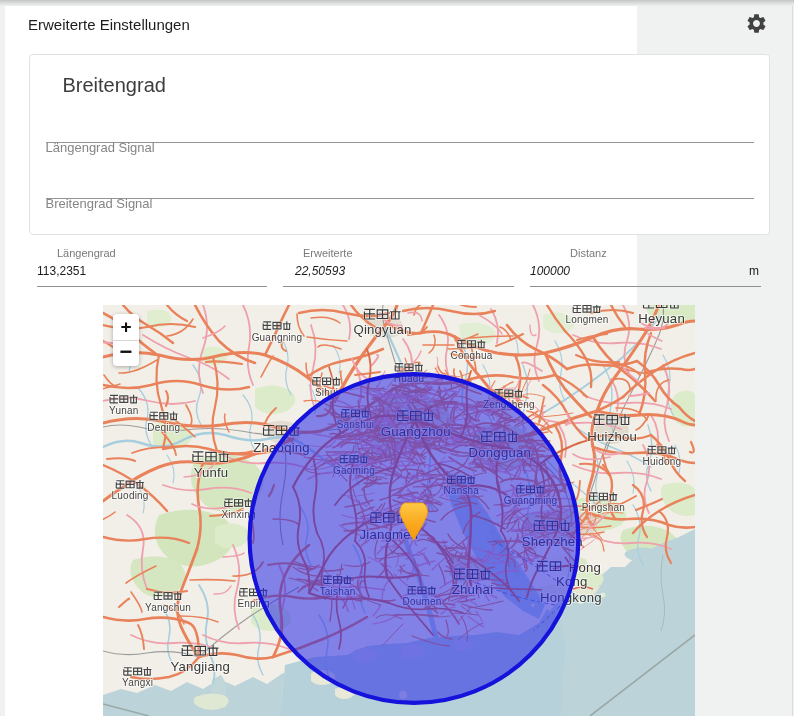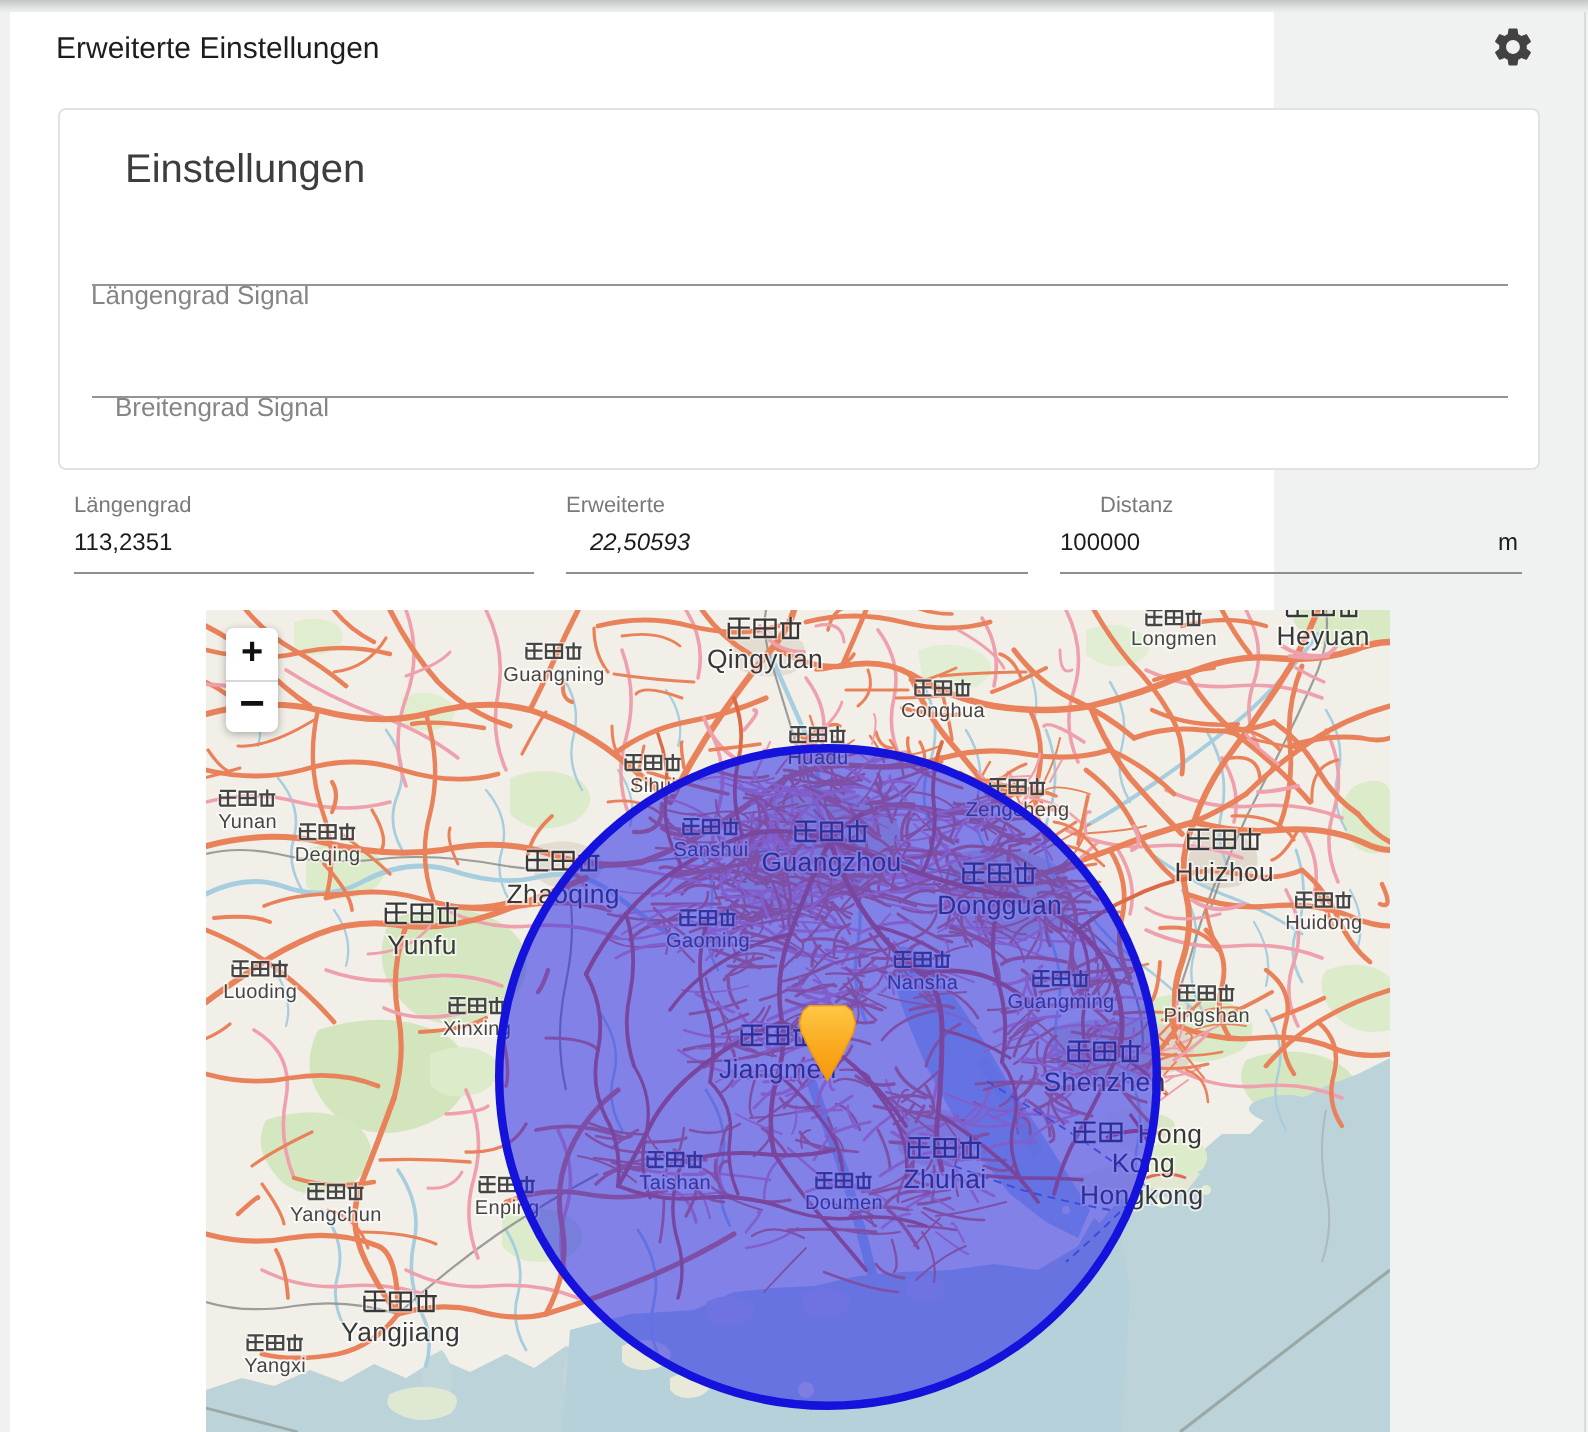--- a/index.html
+++ b/index.html
@@ -9,55 +9,55 @@
        background:linear-gradient(180deg,#c3c5c5 0%,#dadcdc 40%,#ecedee 80%,#f0f1f1 100%);}
   .panel{position:absolute;left:5px;top:6px;width:632px;height:710px;background:#ffffff;}
   .rightline{position:absolute;left:792px;top:6px;width:1px;height:710px;background:#dadcdc;z-index:5;}
   .hdr{position:absolute;left:23px;top:10px;font-size:15px;color:#1d1d1d;}
   .gear{position:absolute;left:740px;top:6px;width:23px;height:23px;}
   .card{position:absolute;left:23.5px;top:48px;width:739px;height:179px;
         border:1px solid #e2e2e2;border-radius:4px;background:#fff;}
   .cardtitle{position:absolute;left:33px;top:19px;font-size:20px;color:#3d3d3d;}
   .flabel{position:absolute;font-size:13px;color:#858585;margin-top:19px;}
   .uline{position:absolute;height:1px;background:#949494;}
-  .slabel{position:absolute;font-size:11px;color:#797979;}
+  .slabel{position:absolute;font-size:11px;color:#797979;margin-left:20px;}
   .sval{position:absolute;font-size:12px;color:#1c1c1c;}
   .mwrap{position:absolute;left:98px;top:299px;width:592px;height:411px;overflow:hidden;}
   .zctl{position:absolute;left:10px;top:9px;width:26px;height:52px;background:#fff;
         border-radius:4px;box-shadow:0 1px 4px rgba(0,0,0,.3);z-index:50;}
   .zctl .zd{position:absolute;left:0;top:26px;width:26px;height:1px;background:#d8d8d8;}
   .zp{position:absolute;left:0;top:0;width:26px;height:26px;text-align:center;
       font-size:19px;font-weight:700;color:#111;line-height:26px;}
   .zm{position:absolute;left:0;top:26px;width:26px;height:26px;text-align:center;
       font-size:22px;font-weight:700;color:#111;line-height:24px;}
 </style>
 </head>
 <body>
 <div class="topshadow"></div>
 <div class="rightline"></div>
 <div class="panel">
   <div class="hdr">Erweiterte Einstellungen</div>
   <svg class="gear" viewBox="0 0 24 24">
       <path fill="#424242" d="M19.14,12.94c0.04-0.3,0.06-0.61,0.06-0.94c0-0.32-0.02-0.64-0.07-0.94l2.03-1.58c0.18-0.14,0.23-0.41,0.12-0.61 l-1.92-3.32c-0.12-0.22-0.37-0.29-0.59-0.22l-2.39,0.96c-0.5-0.38-1.03-0.7-1.62-0.94L14.4,2.81c-0.04-0.24-0.24-0.41-0.48-0.41 h-3.84c-0.24,0-0.43,0.17-0.47,0.41L9.25,5.35C8.66,5.59,8.12,5.92,7.63,6.29L5.24,5.33c-0.22-0.08-0.47,0-0.59,0.22L2.74,8.87 C2.62,9.08,2.66,9.34,2.86,9.48l2.03,1.58C4.84,11.36,4.8,11.69,4.8,12s0.02,0.64,0.07,0.94l-2.03,1.58 c-0.18,0.14-0.23,0.41-0.12,0.61l1.92,3.32c0.12,0.22,0.37,0.29,0.59,0.22l2.39-0.96c0.5,0.38,1.03,0.7,1.62,0.94l0.36,2.54 c0.05,0.24,0.24,0.41,0.48,0.41h3.84c0.24,0,0.44-0.17,0.47-0.41l0.36-2.54c0.59-0.24,1.13-0.56,1.62-0.94l2.39,0.96 c0.22,0.08,0.47,0,0.59-0.22l1.92-3.32c0.12-0.22,0.07-0.47-0.12-0.61L19.14,12.94z M12,15.6c-1.98,0-3.6-1.62-3.6-3.6 s1.62-3.6,3.6-3.6s3.6,1.62,3.6,3.6S13.98,15.6,12,15.6z"></path>
     </svg>
   <div class="card">
-    <div class="cardtitle">Einstellungen</div>
+    <div class="cardtitle">Breitengrad</div>
     <div class="flabel" style="left:16px;top:66px;">Längengrad Signal</div>
     <div class="uline" style="left:16px;top:87px;width:708px;"></div>
-    <div class="flabel" style="left:28px;top:122px;">Breitengrad Signal</div>
+    <div class="flabel" style="left:16px;top:122px;">Breitengrad Signal</div>
     <div class="uline" style="left:16px;top:143px;width:708px;"></div>
   </div>
   <div class="slabel" style="left:32px;top:241px;">Längengrad</div>
   <div class="sval" style="left:32px;top:258px;">113,2351</div>
   <div class="uline" style="left:32px;top:280px;width:230px;background:#8f8f8f;"></div>
   <div class="slabel" style="left:278px;top:241px;">Erweiterte</div>
   <div class="sval" style="left:290px;top:258px;font-style:italic;">22,50593</div>
   <div class="uline" style="left:278px;top:280px;width:231px;background:#8f8f8f;"></div>
   <div class="slabel" style="left:525px;top:241px;padding-left:20px;">Distanz</div>
-  <div class="sval" style="left:525px;top:258px;">100000</div>
+  <div class="sval" style="left:525px;top:258px;font-style:italic;">100000</div>
   <div class="sval" style="left:744px;top:258px;">m</div>
   <div class="uline" style="left:525px;top:280px;width:231px;background:#8f8f8f;"></div>
   <div class="mwrap">
     <svg width="592" height="411" viewBox="0 0 592 411" style="position:absolute;left:0;top:0;">
         <rect x="0" y="0" width="592" height="411" fill="#f2efe8"></rect>
         <path d="M44 6 Q58 2 66 8 Q72 16 62 21 Q50 25 44 18Z" fill="#e0edcf"></path>
         <path d="M98 44 Q112 38 122 46 Q128 54 118 59 Q104 63 98 55Z" fill="#e0edcf"></path>
         <path d="M152 84 Q172 76 188 86 Q198 96 184 106 Q164 114 152 102Z" fill="#dcebc9"></path>
         <path d="M50 120 Q70 112 85 122 Q95 133 80 142 Q60 148 50 138Z" fill="#dcebc9"></path>
         <path d="M92 155 Q124 142 150 158 Q170 174 152 196 Q126 216 102 200 Q80 180 92 155Z" fill="#d5e7c0"></path>

